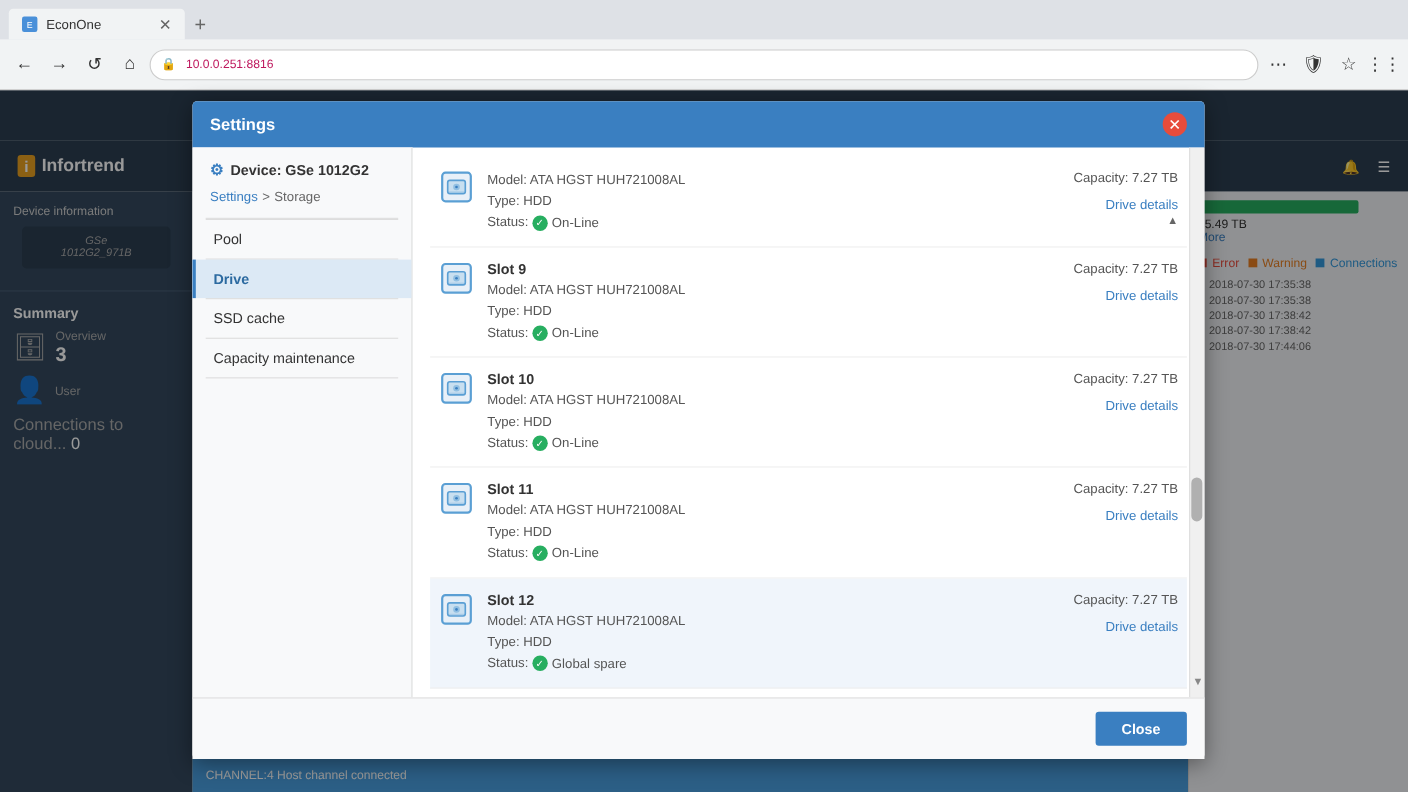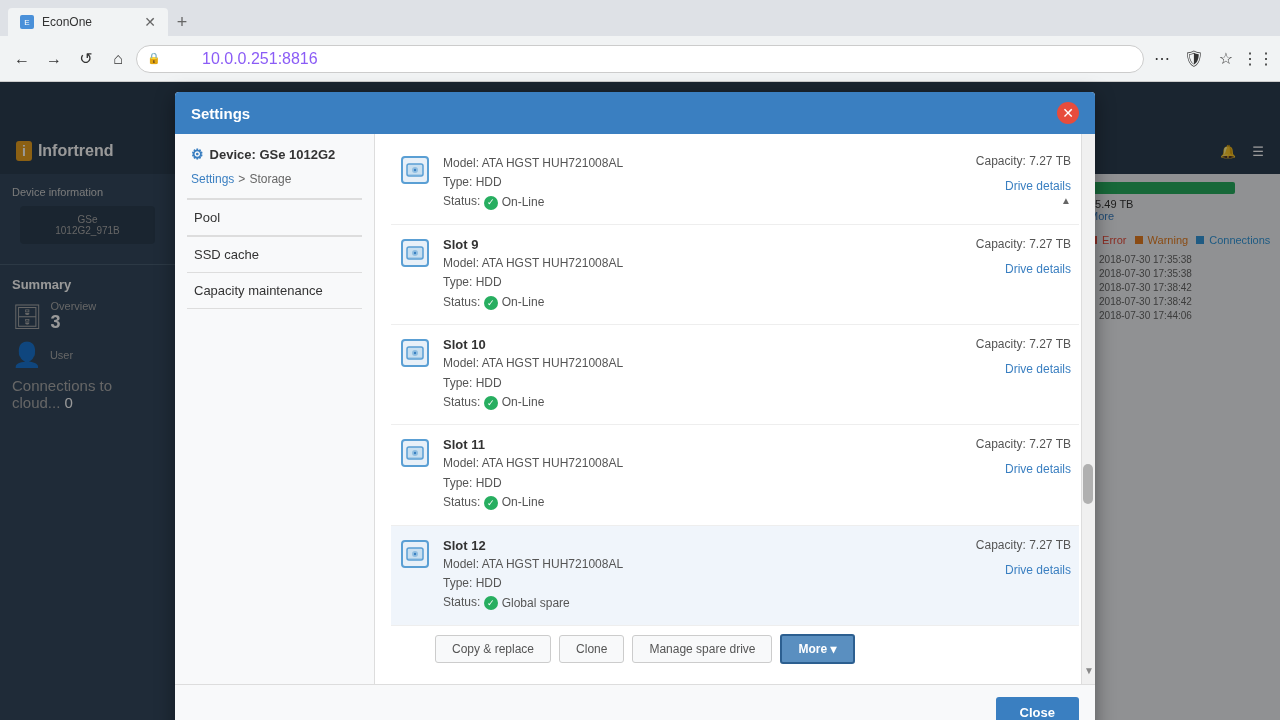--- a/index.html
+++ b/index.html
@@ -183,20 +183,21 @@
       font-size: 12px;
       border-bottom: 1px solid #4a5f74;
     }
     .device-card {
       background: #2c3e50;
       margin: 8px;
       padding: 8px;
       border-radius: 4px;
       color: #ccc;
       font-size: 11px;
+      font-style: italic;
     }
 
     
     .modal-overlay {
       position: absolute;
       top: 0;
       left: 0;
       right: 0;
       bottom: 0;
       background: rgba(0,0,0,0.4);
@@ -452,21 +453,21 @@
     </div>
     <div class="new-tab-btn">+</div>
   </div>
   <div class="browser-toolbar">
     <div class="nav-btn">←</div>
     <div class="nav-btn">→</div>
     <div class="nav-btn">↺</div>
     <div class="nav-btn">⌂</div>
     <div class="address-bar">
       <span class="address-bar-lock">🔒</span>
-      <span style="font-size:16px;color:#8b5cf6;margin-left:33px;">10.0.0.251:8816</span>
+      <span style="font-size:11px;color:#be185d;">10.0.0.251:8816</span>
     </div>
     <div class="toolbar-right">
       <div class="nav-btn">⋯</div>
       <div class="nav-btn">🛡</div>
       <div class="nav-btn">☆</div>
       <div class="nav-btn">⋮⋮</div>
     </div>
   </div>
 </div>
 
@@ -570,20 +571,21 @@
       </div>
       <div class="breadcrumb">
         <a href="#">Settings</a>
         <span>&gt;</span>
         <span>Storage</span>
       </div>
       <div class="sidebar-divider"></div>
       <div class="sidebar-divider"></div>
       <div class="sidebar-nav-item">Pool</div>
       <div class="sidebar-divider"></div>
+      <div class="sidebar-nav-item active">Drive</div>
       <div class="sidebar-divider"></div>
       <div class="sidebar-nav-item">SSD cache</div>
       <div class="sidebar-divider"></div>
       <div class="sidebar-nav-item">Capacity maintenance</div>
       <div class="sidebar-divider"></div>
     </div>
 
     <div class="modal-content">
       <div class="drive-list" id="drive-list-container">
       <div class="drive-item">
@@ -679,28 +681,20 @@
             </div>
             <div class="drive-info">
               <div class="drive-slot">Slot 12</div>
               <div class="drive-detail">Model: ATA HGST HUH721008AL<br>Type: HDD<br>Status: <span class="status-badge"><span class="status-dot-green">✓</span> Global spare</span></div>
             </div>
             <div class="drive-capacity">
               <div>Capacity: 7.27 TB</div>
               <a href="#" class="drive-link">Drive details</a>
             </div>
           </div>
-          <div style="padding-left: 44px; padding-bottom: 8px;">
-            <div class="action-row" style="grid-column: 1 / -1;">
-              <button class="action-btn">Copy &amp; replace</button>
-              <button class="action-btn">Clone</button>
-              <button class="action-btn">Manage spare drive</button>
-              <button class="action-btn highlighted">More <span>▾</span></button>
-            </div>
-          </div>
         </div>
 
       <div class="scroll-track">
         <div class="scroll-thumb"></div>
         <div style="position:absolute;bottom:8px;left:2px;width:10px;text-align:center;font-size:10px;color:#888;cursor:pointer;">▼</div>
       </div>
     </div>
   </div>
 
   <div class="modal-footer">

